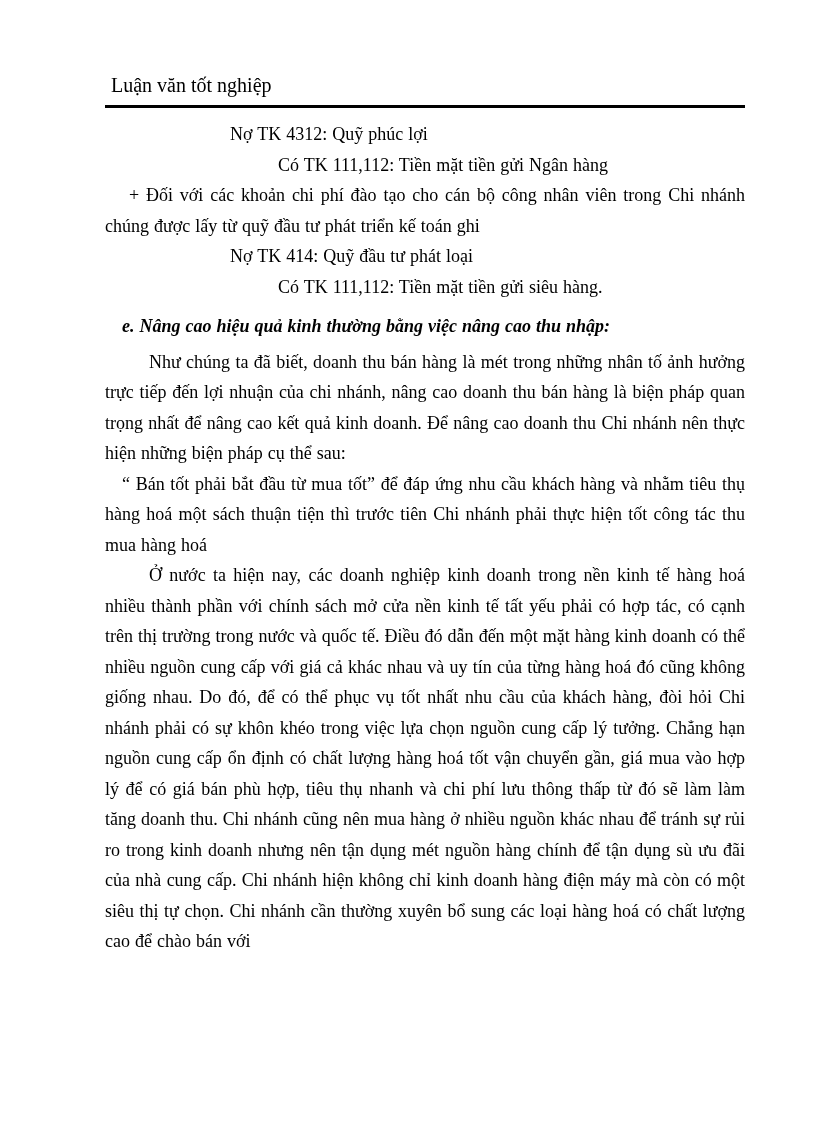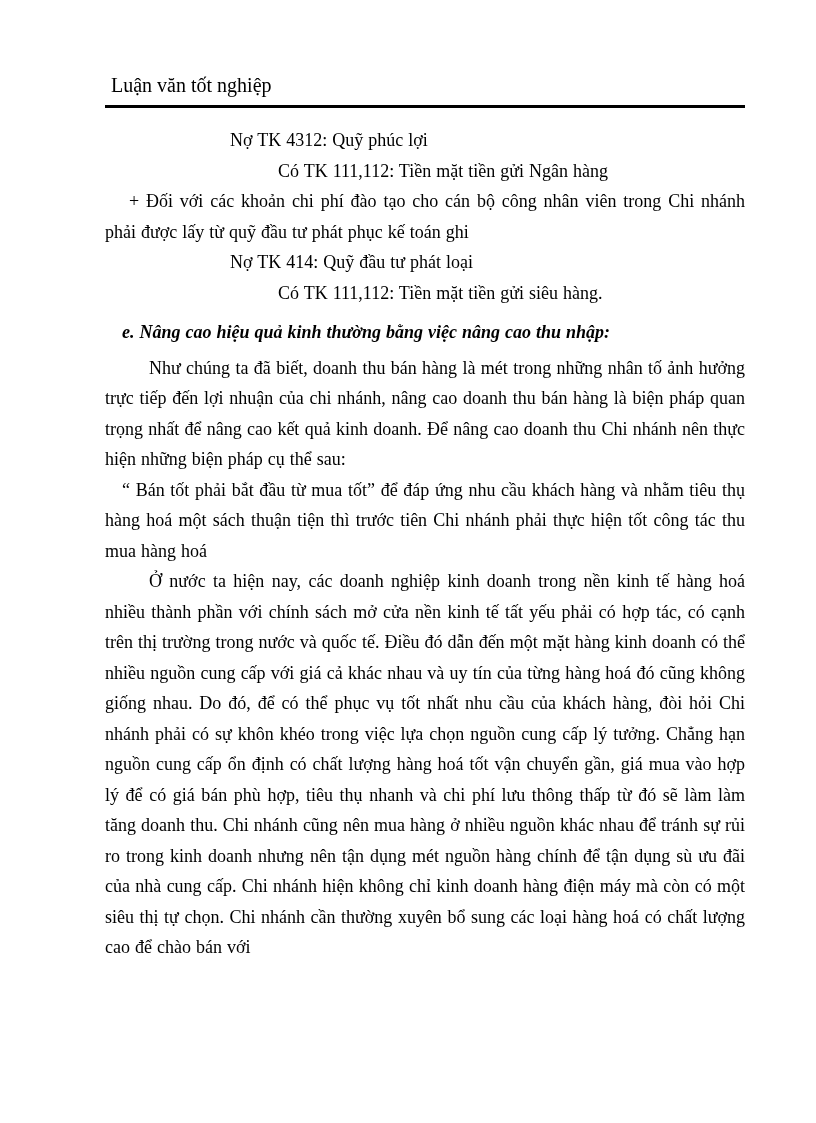--- a/index.html
+++ b/index.html
@@ -11,21 +11,21 @@
     background: #ffffff;
     color: #000000;
     font-family: "Liberation Serif", "DejaVu Serif", serif;
     overflow: hidden;
   }
   .header { padding: 72px 71px 0 105px; }
   .header-title { font-size: 20px; line-height: 26px; padding-left: 6px; }
   .header-rule { border: 0; border-top: 3px solid #000; margin-top: 7px; }
 
   .doc-body {
-    padding: 17px 71px 0 105px;
+    padding: 11px 71px 0 105px;
     font-size: 18px;
     line-height: 30.5px;
     word-spacing: 0.5px;
   }
   .entry-debit  { padding-left: 125px; }
   .entry-credit { padding-left: 173px; }
   .para { text-align: justify; }
   .para-plus { text-indent: 24px; }
   .heading-e {
     font-weight: bold;
@@ -85,21 +85,21 @@
     <div class="header-title">Luận văn tốt nghiệp</div>
     <hr class="header-rule">
   </div>
 
   <div class="doc-body">
 
     <div class="entry-debit">Nợ TK 4312:  Quỹ phúc lợi</div>
 
     <div class="entry-credit">Có TK 111,112:  Tiền mặt tiền gửi Ngân hàng</div>
 
-    <div class="para para-plus">+ Đối với các khoản chi phí đào tạo cho cán bộ công nhân viên trong Chi nhánh phải được lấy từ quỹ đầu tư phát phục kế toán ghi</div>
+    <div class="para para-plus">+ Đối với các khoản chi phí đào tạo cho cán bộ công nhân viên trong Chi nhánh chúng được lấy từ quỹ đầu tư phát triển kế toán ghi</div>
 
     <div class="entry-debit">Nợ TK 414:  Quỹ đầu tư phát loại</div>
 
     <div class="entry-credit">Có TK 111,112:  Tiền mặt tiền gửi siêu hàng.</div>
 
     <div class="heading-e">e. Nâng cao hiệu quả kinh thường bằng việc nâng cao thu nhập:</div>
 
     <div class="para para-indent">Như chúng ta đã biết, doanh thu bán hàng là mét trong những nhân tố ảnh hưởng trực tiếp đến lợi nhuận của chi nhánh, nâng cao doanh thu bán hàng là biện pháp quan trọng nhất để nâng cao kết quả kinh doanh. Để nâng cao doanh thu Chi nhánh nên thực hiện những biện pháp cụ thể sau:</div>
 
 

